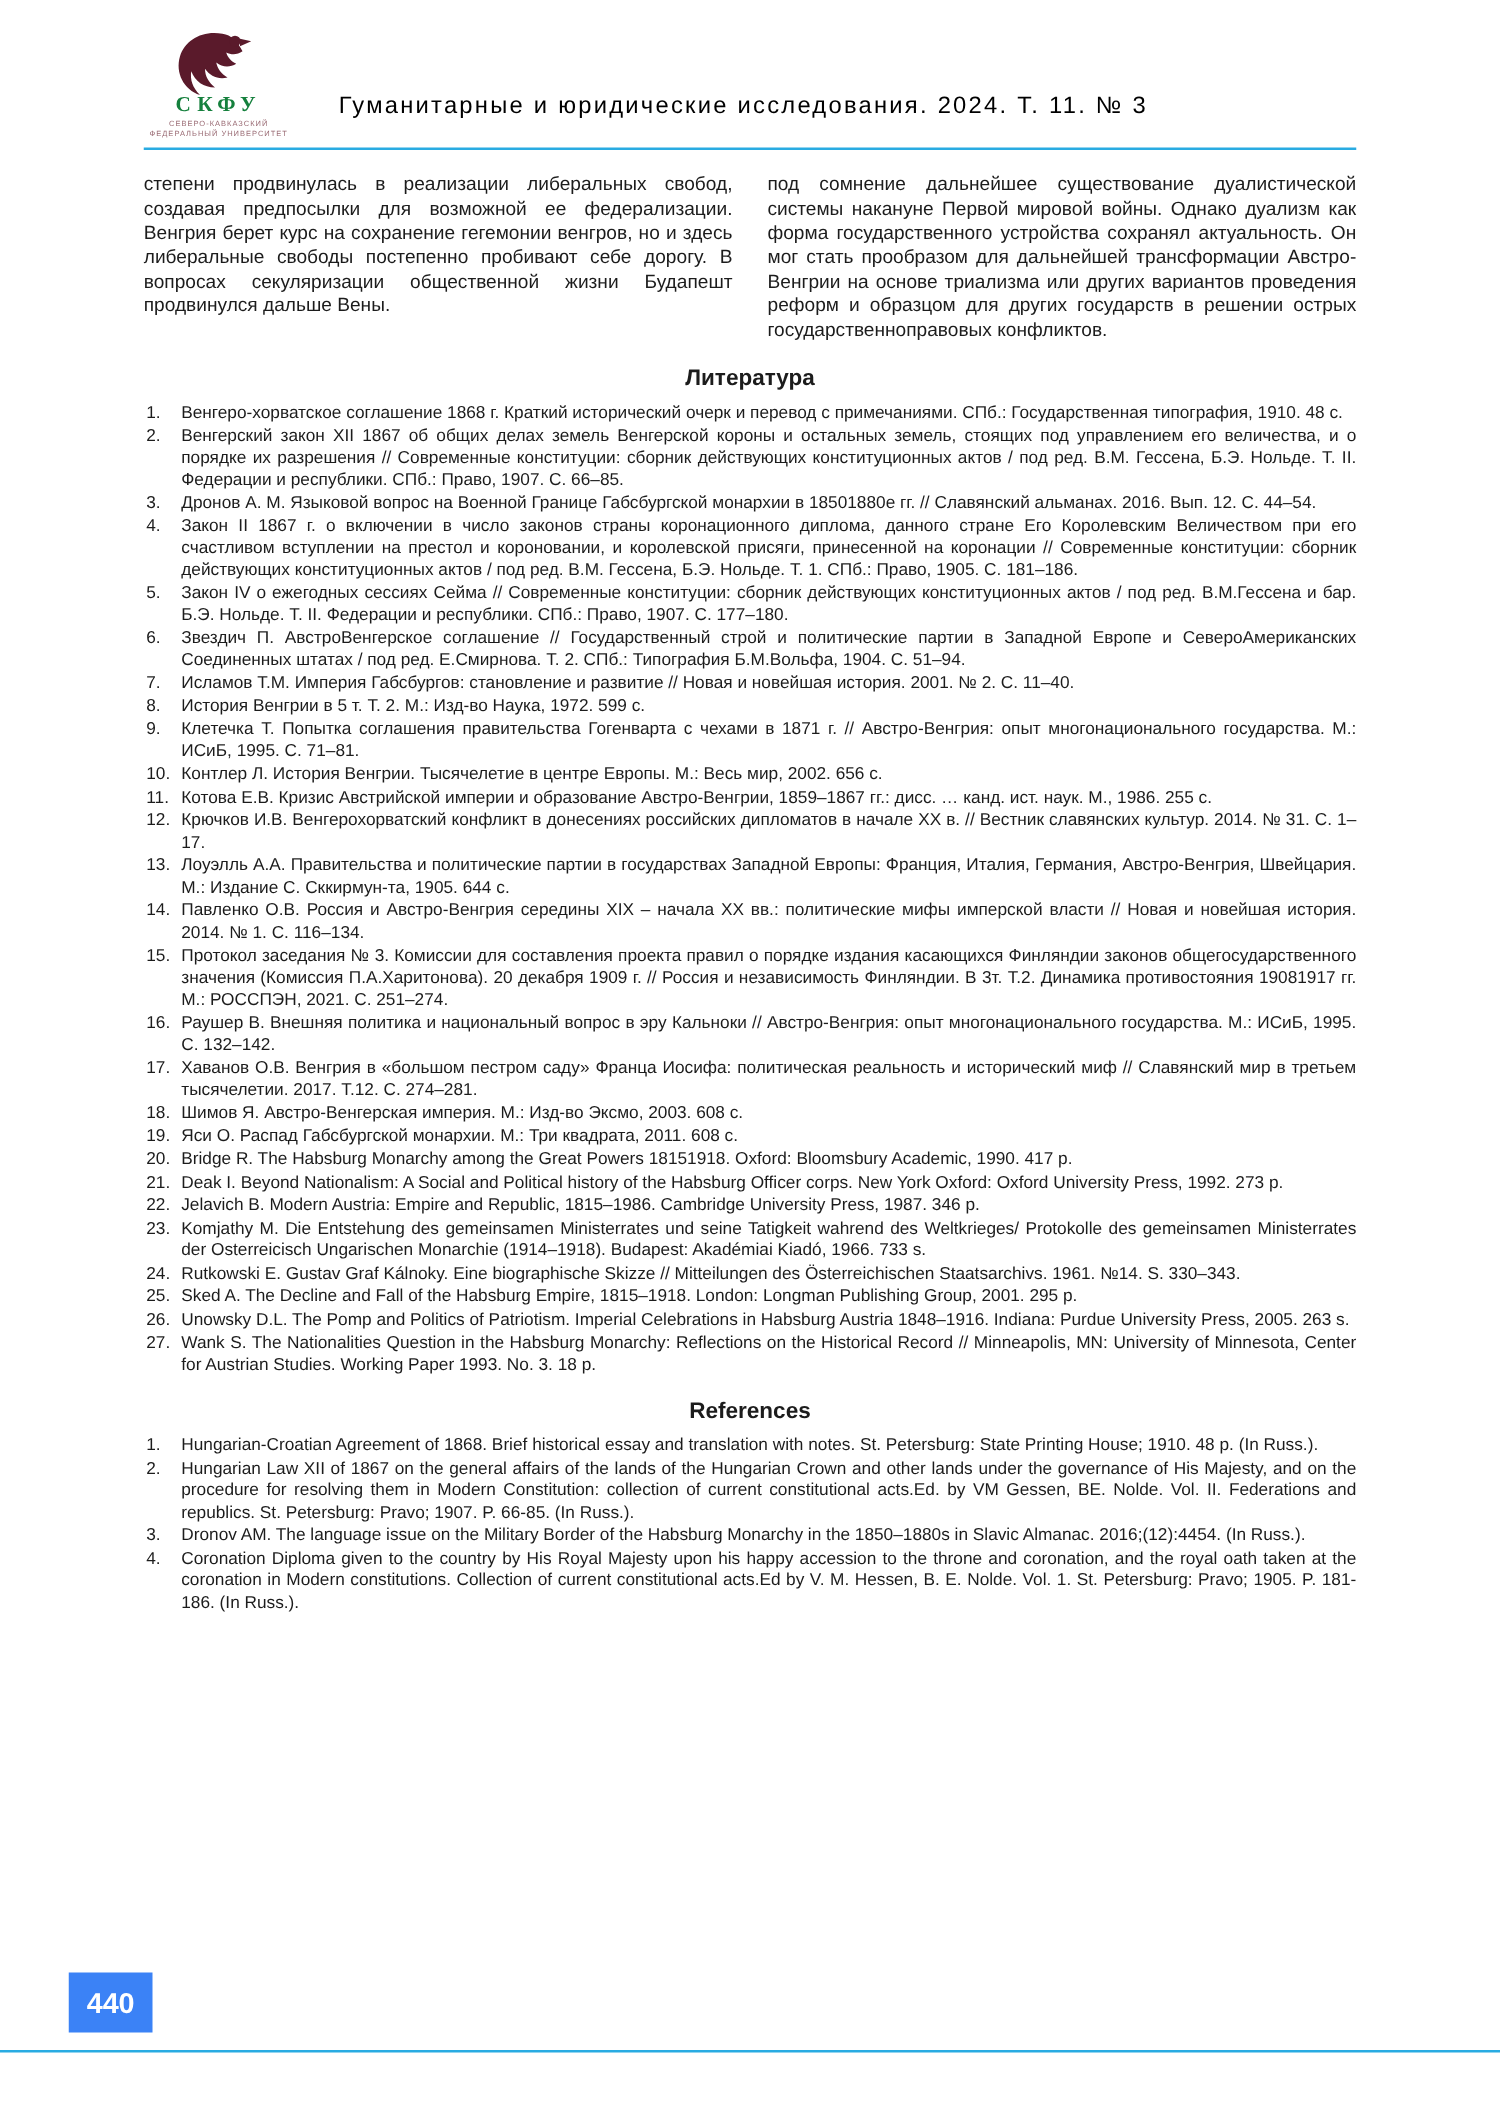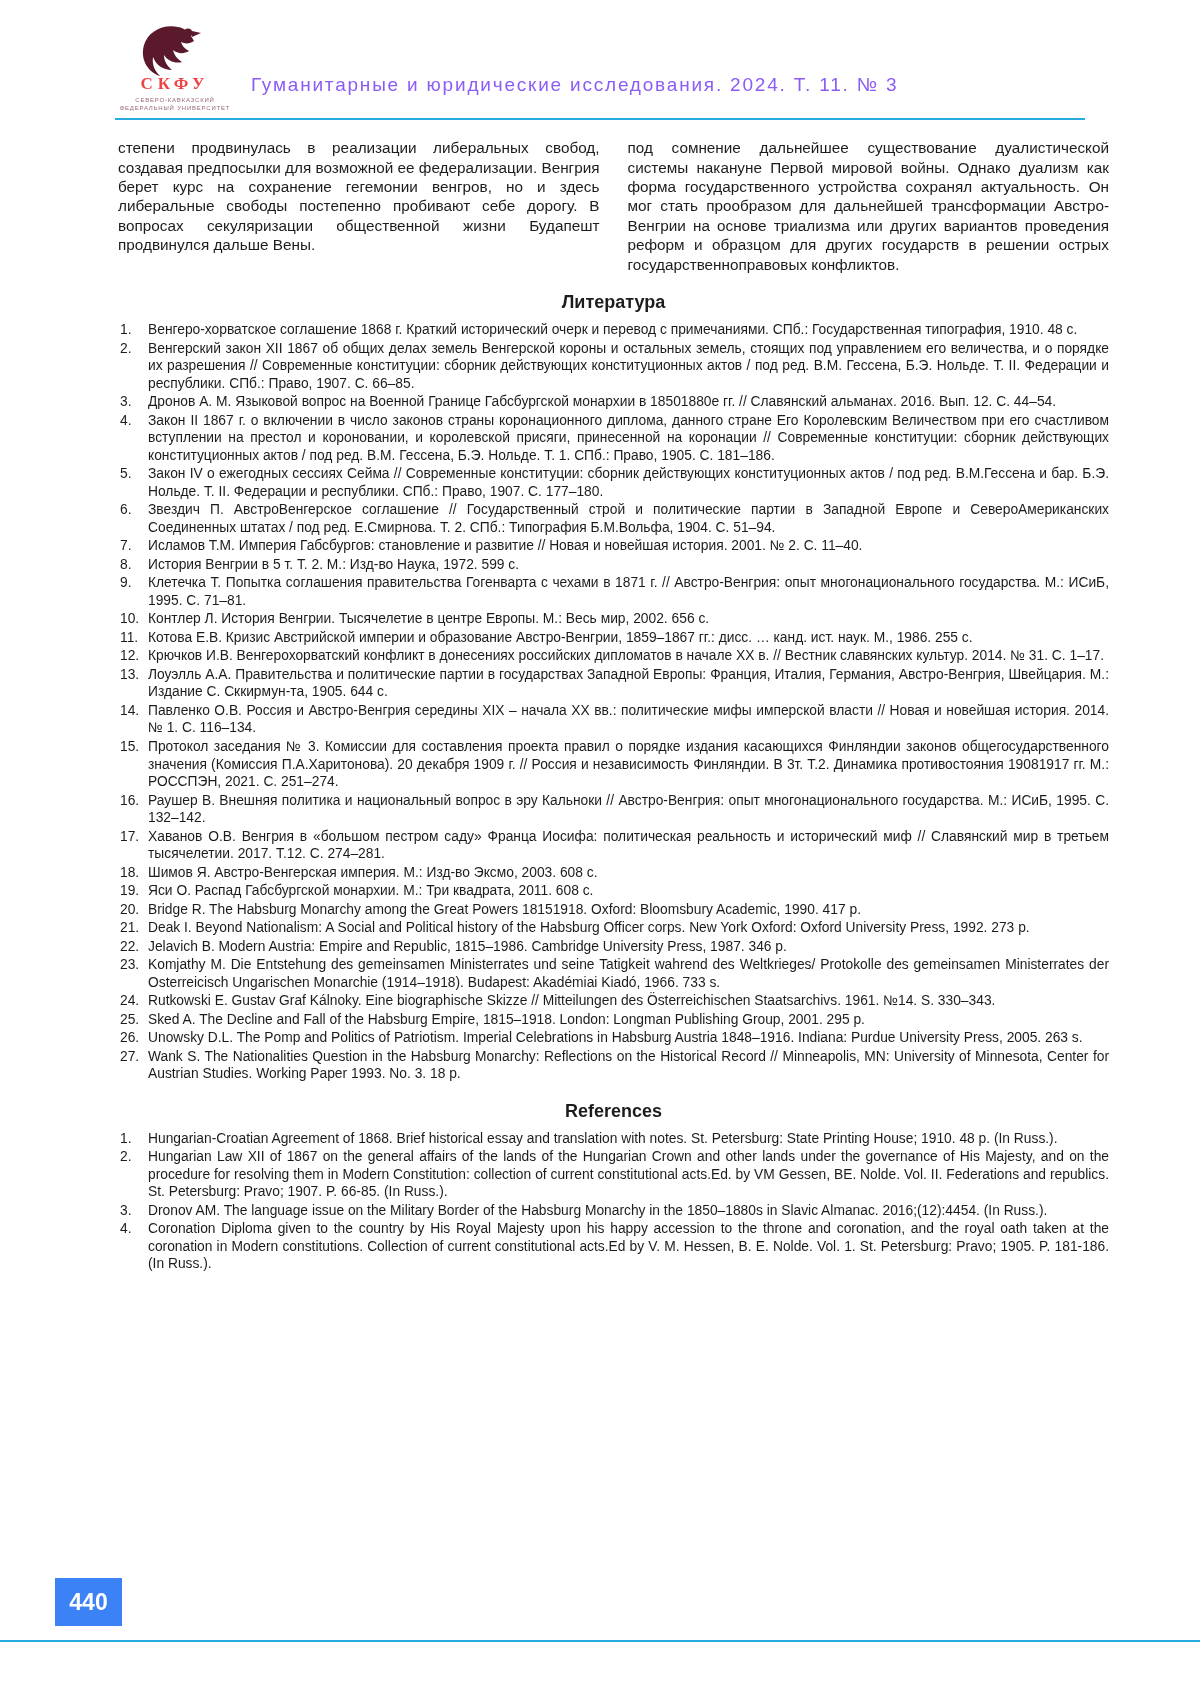--- a/index.html
+++ b/index.html
@@ -16,44 +16,45 @@
   }
   .header {
     display: flex;
     align-items: flex-end;
     gap: 16px;
     padding: 24px 115px 6px 115px;
   }
   .logo { width: 120px; text-align: center; flex: 0 0 auto; }
   .logo svg { display: block; margin: 0 auto; }
   .logo-acronym {
-    color: #ef4444;
+    color: #15803d;
     font-family: "Liberation Serif", serif;
     font-weight: bold;
     font-size: 17px;
     letter-spacing: 5px;
     margin-top: -2px;
   }
   .logo-caption {
     color: #9a6b74;
     font-size: 6px;
     letter-spacing: 0.8px;
     line-height: 1.35;
     margin-top: 2px;
     white-space: pre-line;
   }
   .journal-title {
-    color: #8b5cf6;
+    color: #000000;
     font-size: 19px;
     letter-spacing: 1.8px;
     padding-bottom: 16px;
     white-space: nowrap;
+    margin-left: 20px;
   }
   .header-rule { height: 2px; background: #29abe2; margin: 0 115px; }
-  .content { padding: 0 91px; margin-left: 27px; }
+  .content { padding: 0 115px; }
   .two-col {
     display: flex;
     gap: 28px;
     margin-top: 18px;
     font-size: 15.3px;
     line-height: 1.27;
     text-align: justify;
   }
   .col { flex: 1 1 0; }
   .col p { margin: 0; }

